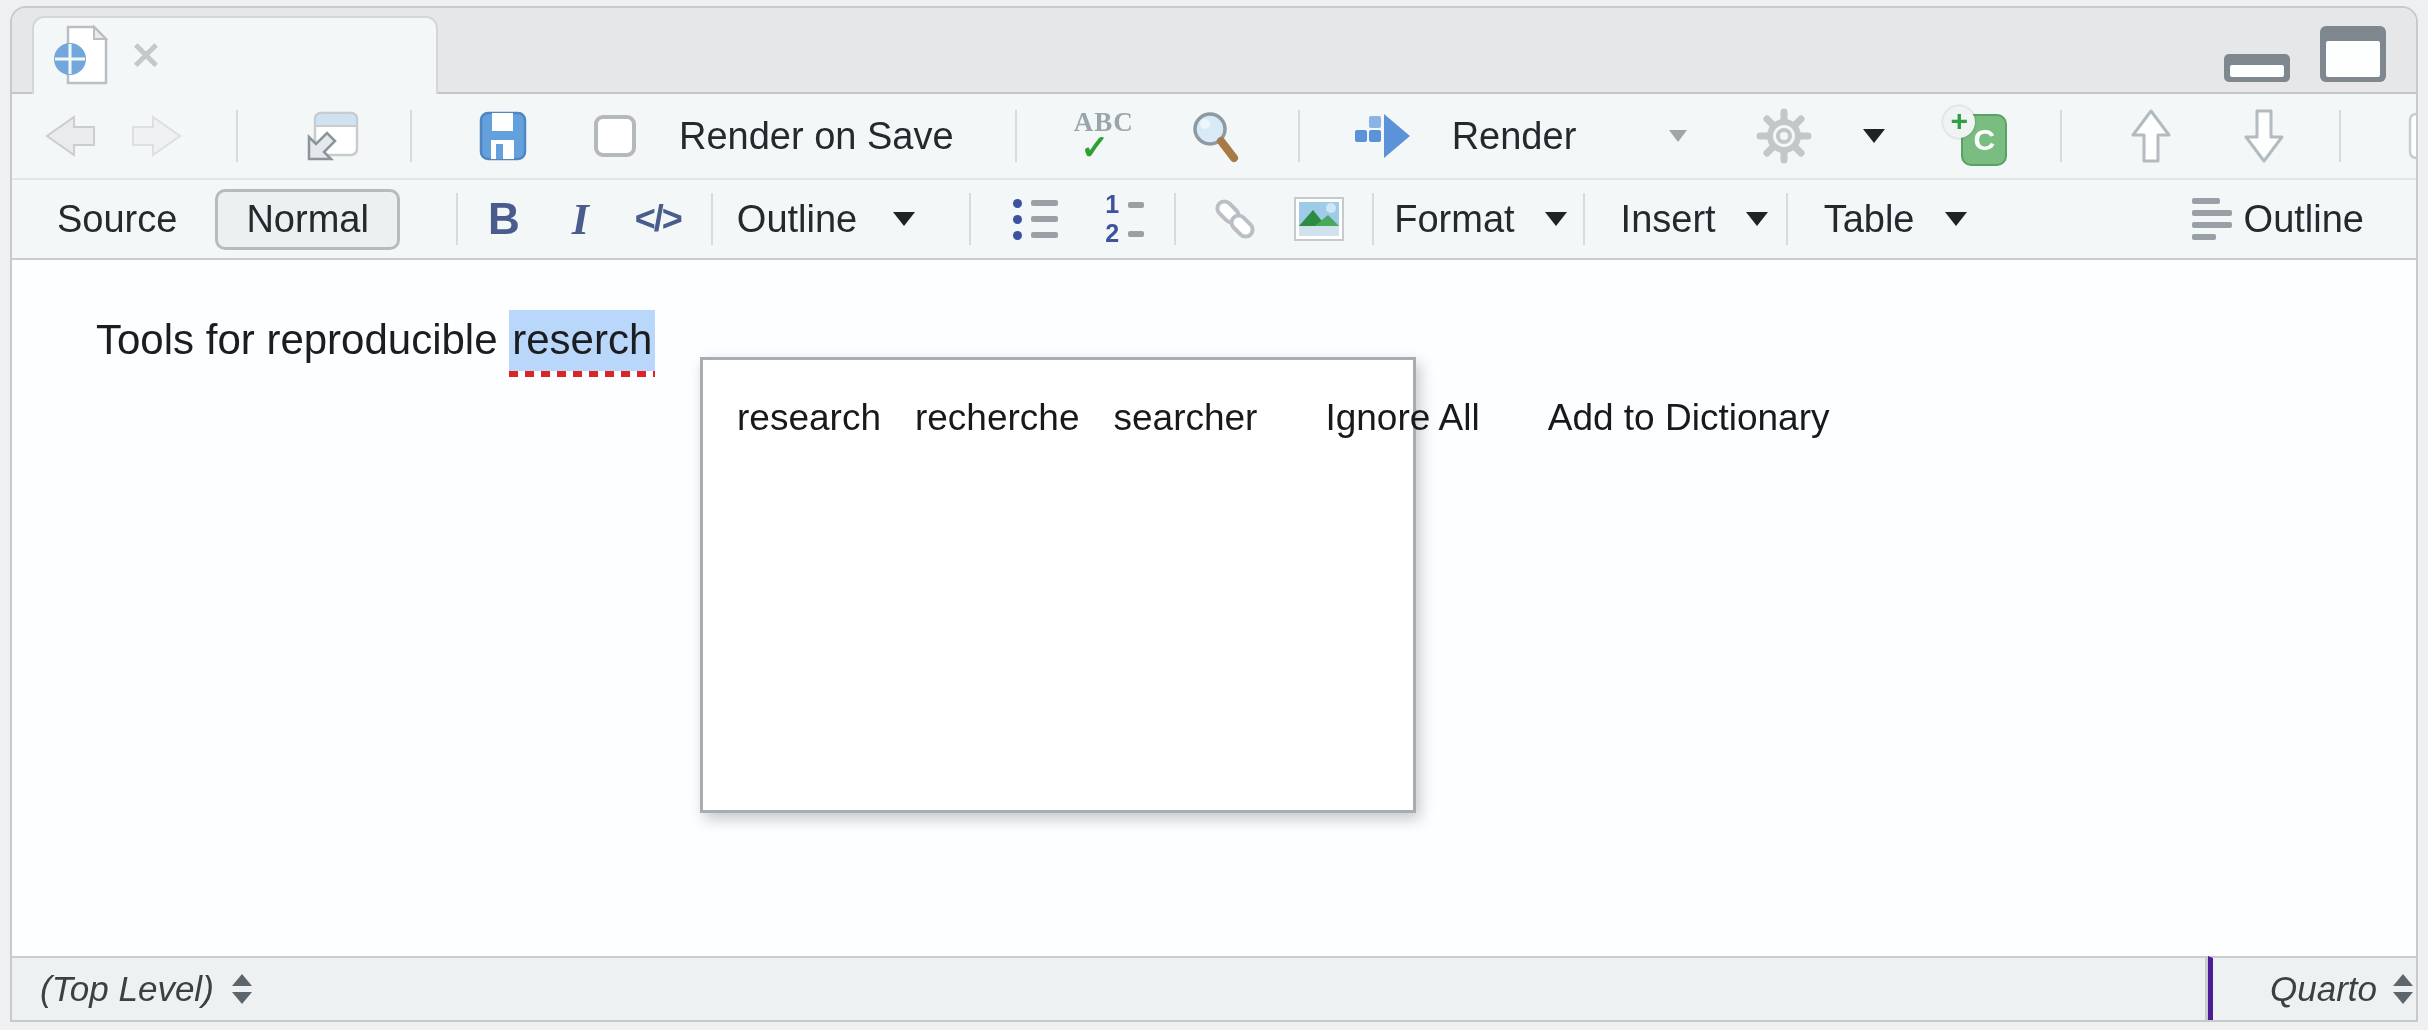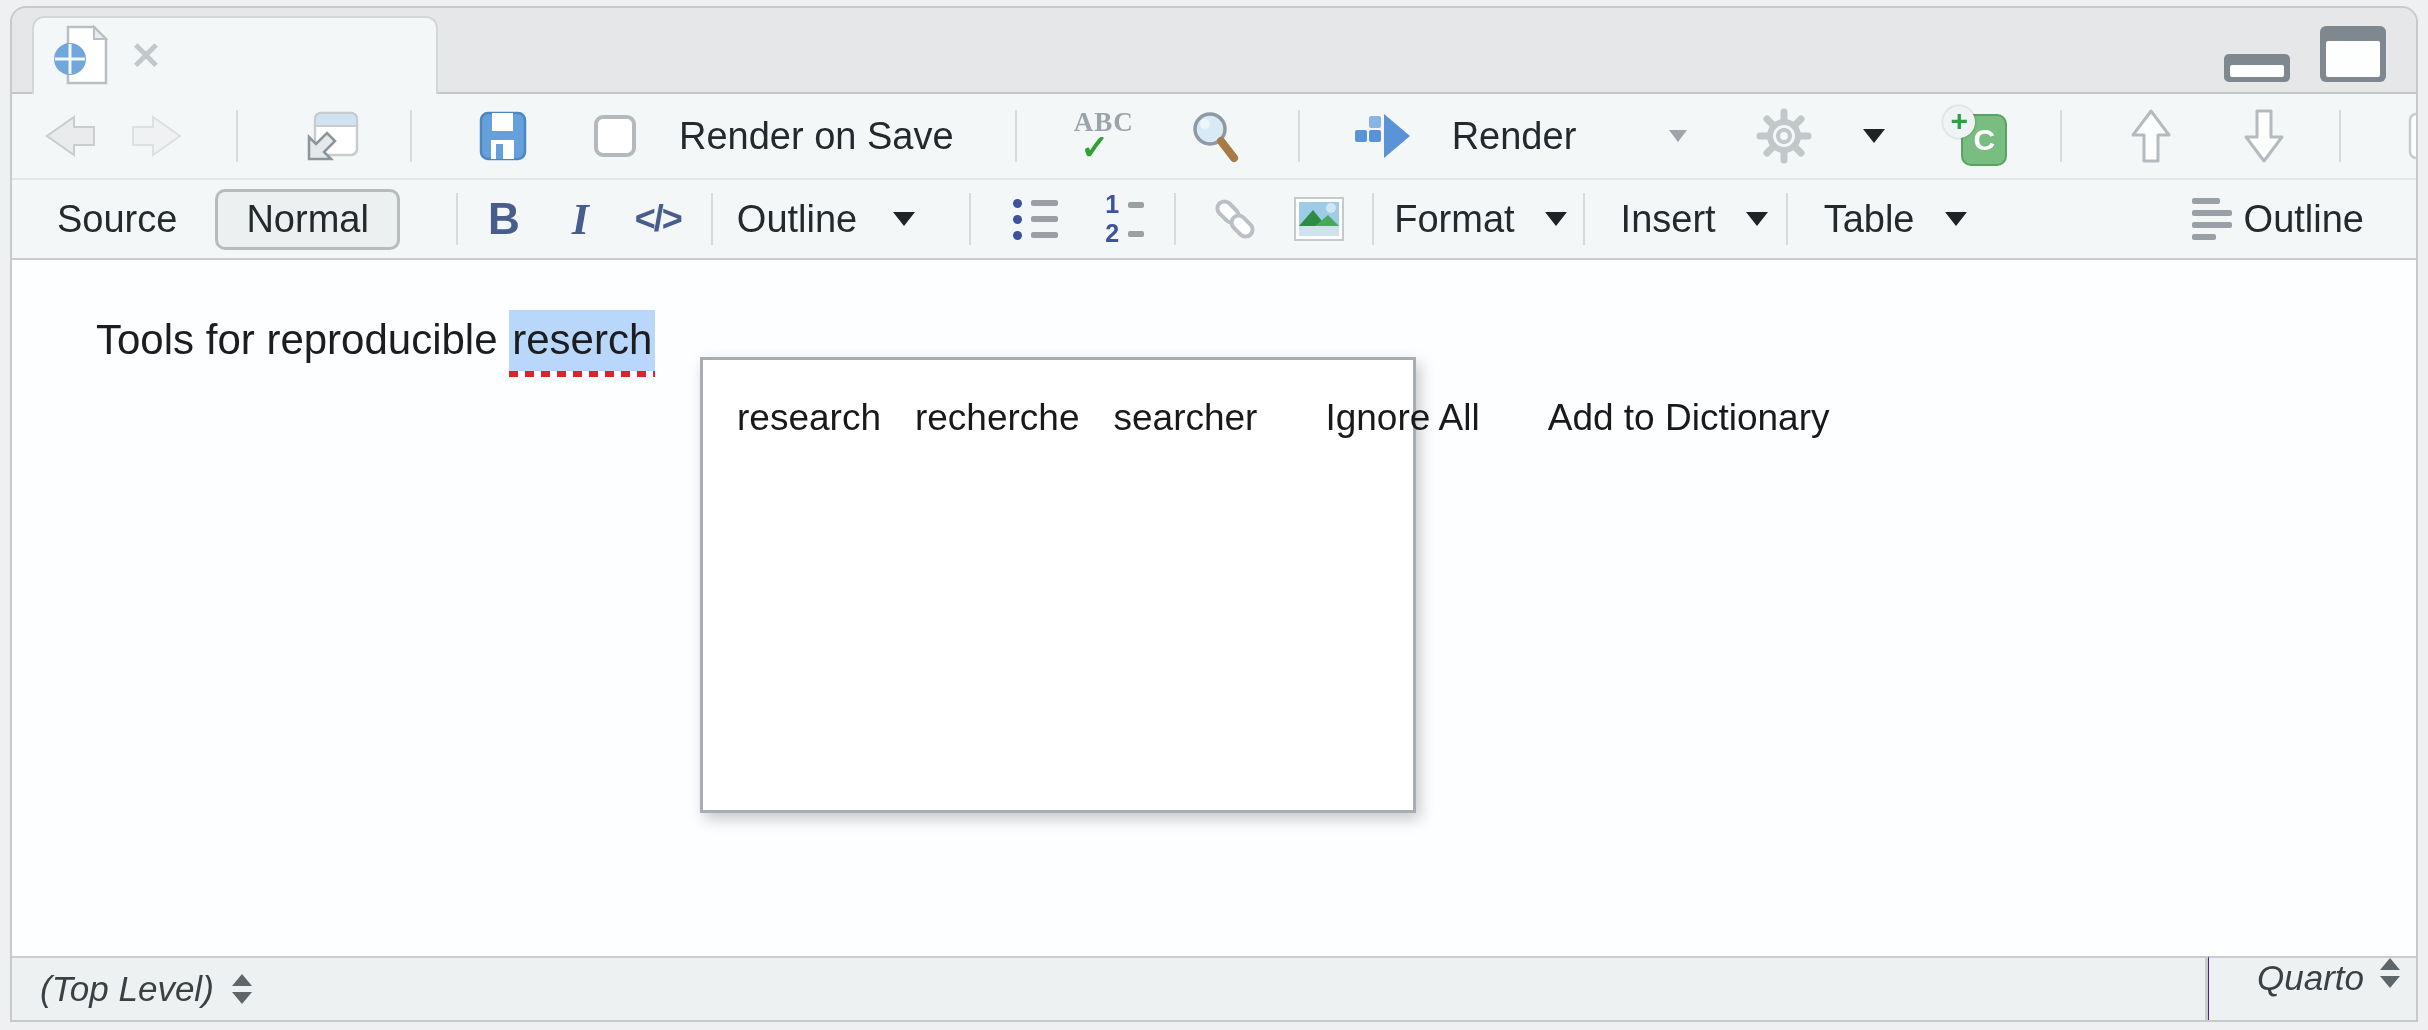--- a/index.html
+++ b/index.html
@@ -73,21 +73,21 @@
     position:absolute; left:700px; top:357px; width:716px; height:456px; z-index:20;
     background:#fff; border:3px solid #a7adb2; box-shadow:4px 6px 14px rgba(0,0,0,.22);
     padding:20px 0; display:flex; flex-direction:row;
   }
   .menu-item { height:76px; line-height:76px; padding-left:34px; font-size:37px; color:#17191b; white-space:nowrap; }
   .menu-sep { border:none; border-top:3px solid #a9aeb3; margin:8px 14px 8px 20px; }
 
   
   .statusbar { height:64px; display:flex; flex:none;font-style:italic; }
   .status-left { flex:1; background:#eef1f2; border-top:2px solid #c9cdd0; border-right:3px solid #c9cdd0; display:flex; align-items:center; padding-left:28px; }
-  .status-right { width:208px; background:#eef1f2; border-top:2px solid #c9cdd0; border-left:1px solid #4c1d95; display:flex; justify-content:flex-end; padding-right:16px; }
+  .status-right { width:208px; background:#eef1f2; border-top:2px solid #c9cdd0; border-left:5px solid #4c1d95; display:flex; align-items:center; justify-content:flex-end; padding-right:3px; }
   .status-text { font-size:35px; color:#3a4145; white-space:nowrap; }
   .spin { display:flex; flex-direction:column; gap:6px; margin-left:18px; flex:none; }
   .spin .up { width:0; height:0; border-left:10px solid transparent; border-right:10px solid transparent; border-bottom:12px solid #5d666b; }
   .spin .dn { width:0; height:0; border-left:10px solid transparent; border-right:10px solid transparent; border-top:12px solid #5d666b; }
 </style>
 </head>
 <body>
 
 <div class="window">
 

